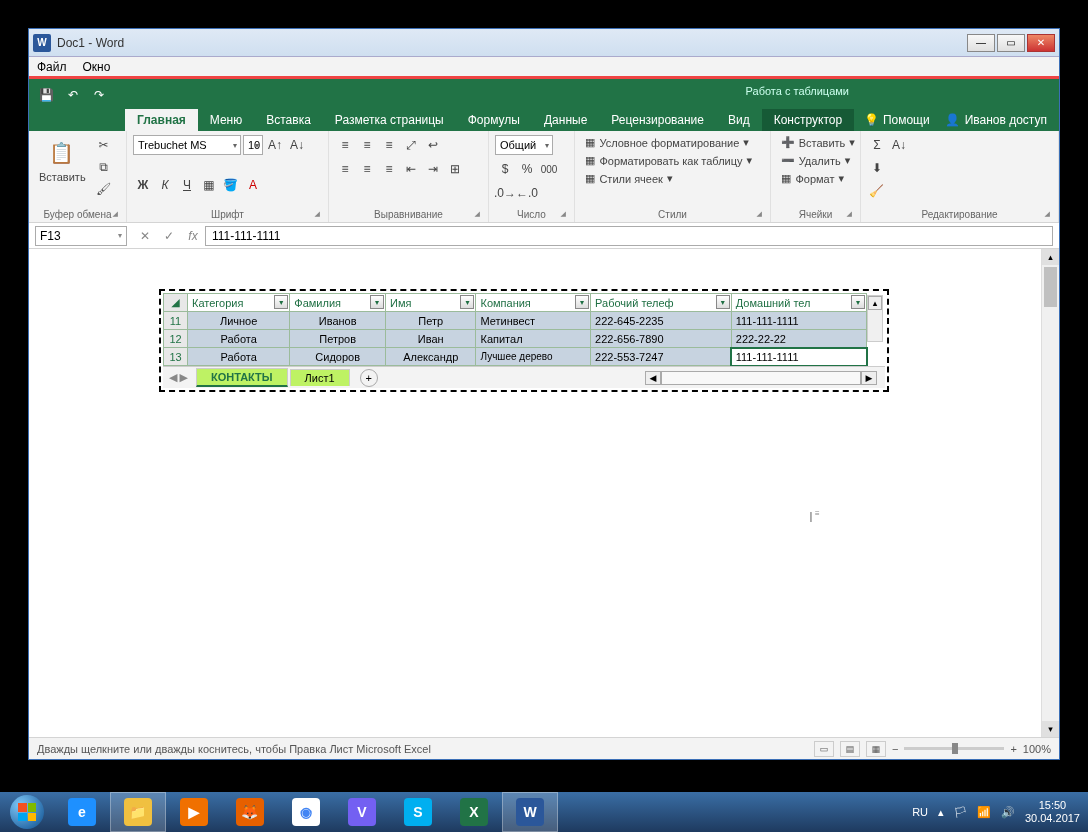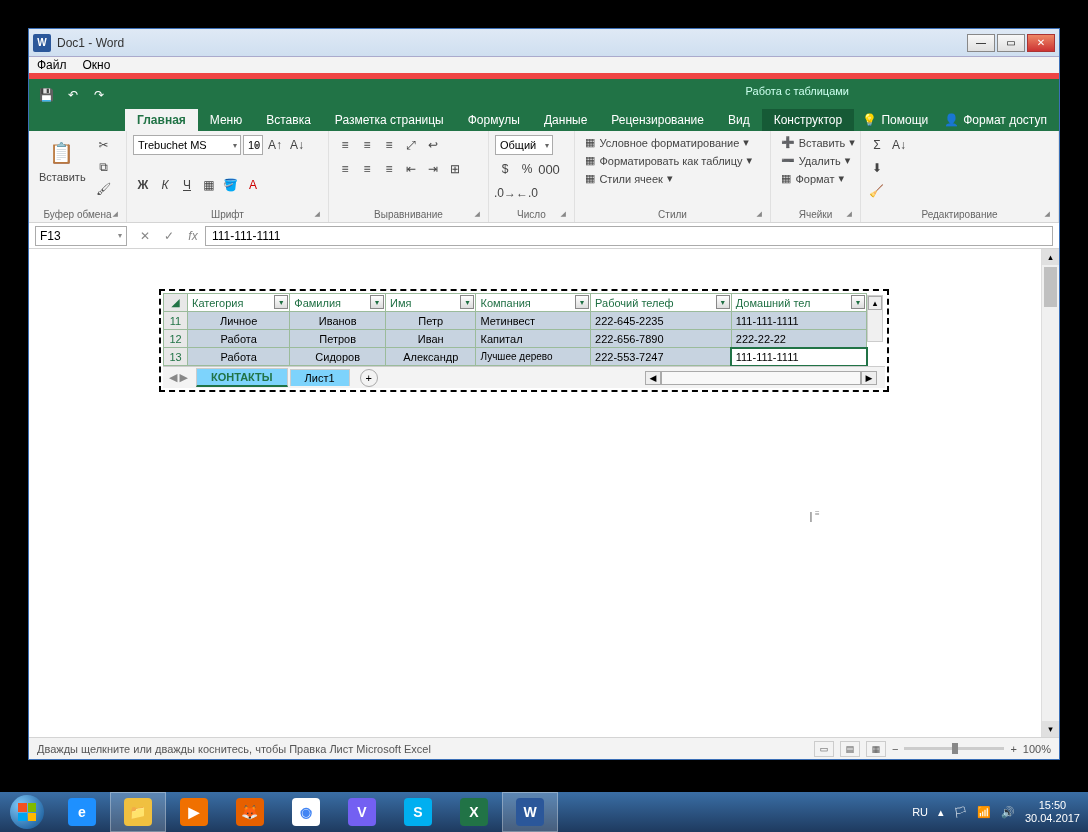--- a/index.html
+++ b/index.html
@@ -7,21 +7,21 @@
 
 
 .window { position: absolute; top: 28px; left: 28px; width: 1032px; height: 732px; background: #fff; border: 1px solid #3b6fb6; }
 .titlebar { height: 28px; background: linear-gradient(#dfe9f5,#cfdff0); display: flex; align-items: center; padding: 0 4px; border-bottom: 1px solid #aac; }
 .titlebar-icon { width: 18px; height: 18px; background: #2b579a; color: #fff; font-size: 10px; font-weight: bold; display: flex; align-items: center; justify-content: center; margin-right: 6px; border-radius: 2px; }
 .titlebar-title { font-size: 12px; color: #333; flex: 1; }
 .win-btns { display: flex; gap: 2px; }
 .win-btn { width: 28px; height: 18px; border: 1px solid #888; background: linear-gradient(#f8f8f8,#e0e0e0); display: flex; align-items: center; justify-content: center; font-size: 10px; cursor: pointer; }
 .win-btn.close { background: linear-gradient(#e86,#c33); color: #fff; border-color: #a33; }
 
-.menubar { height: 22px; background: #f3f3f3; display: flex; align-items: center; padding: 0 8px; font-size: 12px; gap: 16px; border-bottom: 6px solid #ef4444; }
+.menubar { height: 22px; background: #f3f3f3; display: flex; align-items: center; padding: 0 8px; font-size: 12px; gap: 16px; border-bottom: 3px solid #ef4444; }
 .menubar span { cursor: pointer; }
 
 
 .ribbon-head { background: #217346; height: 52px; position: relative; }
 .qat { position: absolute; top: 6px; left: 8px; display: flex; align-items: center; gap: 6px; }
 .qat-btn { width: 20px; height: 20px; color: #fff; display: flex; align-items: center; justify-content: center; font-size: 12px; cursor: pointer; }
 .tabs { position: absolute; bottom: 0; left: 0; right: 0; display: flex; align-items: flex-end; height: 24px; padding-left: 96px; }
 .tab { padding: 4px 12px; font-size: 12px; color: #fff; cursor: pointer; white-space: nowrap; }
 .tab.active { background: #f3f3f3; color: #217346; font-weight: 600; }
 .context-tab-label { position: absolute; top: 6px; right: 210px; color: #cfe; font-size: 11px; }
@@ -60,21 +60,21 @@
 .sheet th, .sheet td { border: 1px solid #9bbb9b; padding: 1px 4px; height: 18px; white-space: nowrap; overflow: hidden; }
 .sheet .rowhdr { background: #e8e8e8; color: #217346; text-align: center; width: 24px; font-weight: normal; }
 .sheet .colhdr { background: #fff; color: #1f6f43; position: relative; text-align: left; padding-right: 16px; font-weight: normal; }
 .filter-btn { position: absolute; right: 1px; top: 1px; width: 14px; height: 14px; border: 1px solid #888; background: linear-gradient(#fff,#ddd); font-size: 8px; display: flex; align-items: center; justify-content: center; cursor: pointer; }
 .sheet tbody tr { background: #c7d3e0; }
 .sheet tbody td { text-align: left; }
 .sheet tbody td.center { text-align: center; }
 .sel-cell { background: #fff !important; outline: 2px solid #217346; outline-offset: -1px; }
 
 .sheet-tabs { display: flex; align-items: center; height: 22px; background: #f3f3f3; border-top: 1px solid #ccc; font-size: 11px; position: relative; }
-.sheet-tab { padding: 2px 14px; border: 1px solid #ccc; border-bottom: none; background: #7dd3fc; cursor: pointer; margin-left: 2px; }
+.sheet-tab { padding: 2px 14px; border: 1px solid #ccc; border-bottom: none; background: #bef264; cursor: pointer; margin-left: 2px; }
 .sheet-tab.active { color: #217346; font-weight: bold; border-bottom: 2px solid #217346; }
 .sheet-nav { display: flex; gap: 2px; padding: 0 6px; color: #888; }
 .add-sheet { width: 18px; height: 18px; border: 1px solid #aaa; border-radius: 50%; display: flex; align-items: center; justify-content: center; margin-left: 10px; cursor: pointer; }
 .hscroll { position: absolute; right: 8px; display: flex; align-items: center; gap: 0; }
 .hscroll .arr { width: 16px; height: 14px; border: 1px solid #aaa; background: #eee; font-size: 9px; display: flex; align-items: center; justify-content: center; cursor: pointer; }
 .hscroll .track { width: 200px; height: 14px; border: 1px solid #aaa; background: #f8f8f8; }
 
 .vscroll-emb { position: absolute; right: 2px; top: 2px; width: 16px; bottom: 24px; background: #f0f0f0; border: 1px solid #ccc; }
 .vscroll-emb .arr { height: 14px; border: 1px solid #aaa; background: #eee; font-size: 9px; display: flex; align-items: center; justify-content: center; cursor: pointer; }
 
@@ -140,21 +140,21 @@
       <div class="tab">Вставка</div>
       <div class="tab">Разметка страницы</div>
       <div class="tab">Формулы</div>
       <div class="tab">Данные</div>
       <div class="tab">Рецензирование</div>
       <div class="tab">Вид</div>
       <div class="tab context">Конструктор</div>
     </div>
     <div class="help-area">
       <div class="seg">💡 <span>Помощи</span></div>
-      <div class="seg">👤 <span>Формат доступ</span></div>
+      <div class="seg">👤 <span>Иванов доступ</span></div>
     </div>
   </div>
 
   <div class="ribbon">
 
     <div class="group" style="width:98px">
       <div class="group-body">
         <div class="big-btn">
           <div class="big-icon">📋</div>
           <span>Вставить</span>
@@ -213,21 +213,21 @@
       <div class="group-label">Выравнивание</div>
     </div>
 
     <div class="group" style="width:86px">
       <div class="group-body">
           <div class="col" style="gap:4px">
         <div class="combo" style="width:58px">Общий</div>
         <div class="row">
           <div class="sm">$</div>
           <div class="sm">%</div>
-          <div class="sm" style="font-size:13px">000</div>
+          <div class="sm" style="font-size:10px">000</div>
         </div>
         <div class="row">
           <div class="sm">.0→</div>
           <div class="sm">←.0</div>
         </div>
       </div>
         </div>
       <div class="group-label">Число</div>
     </div>
 

